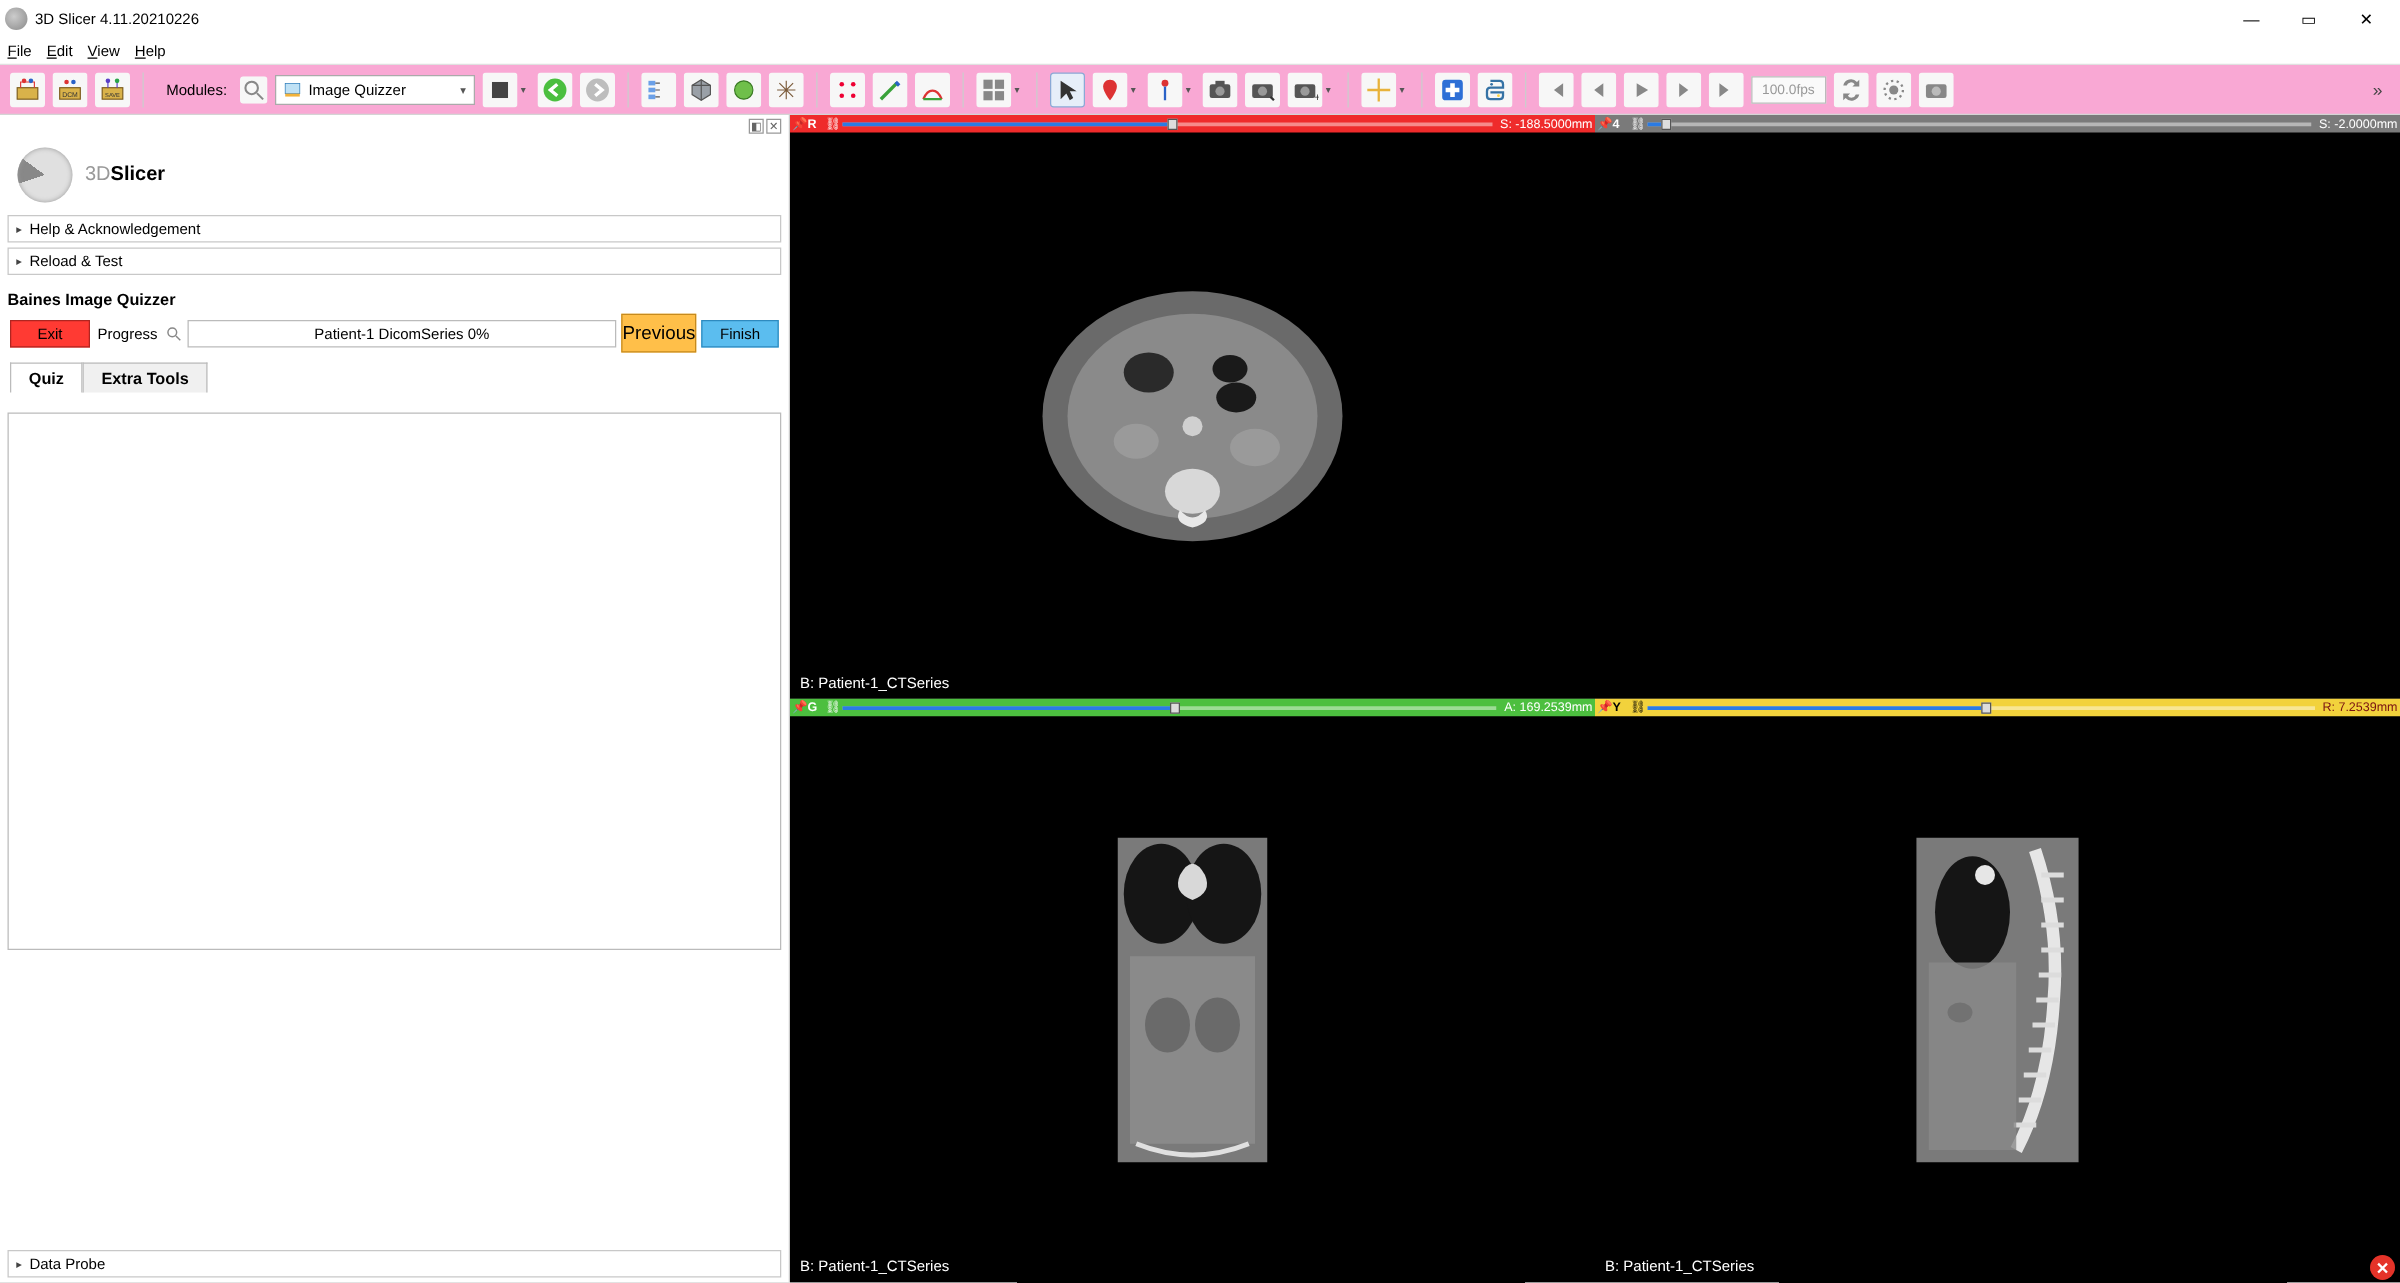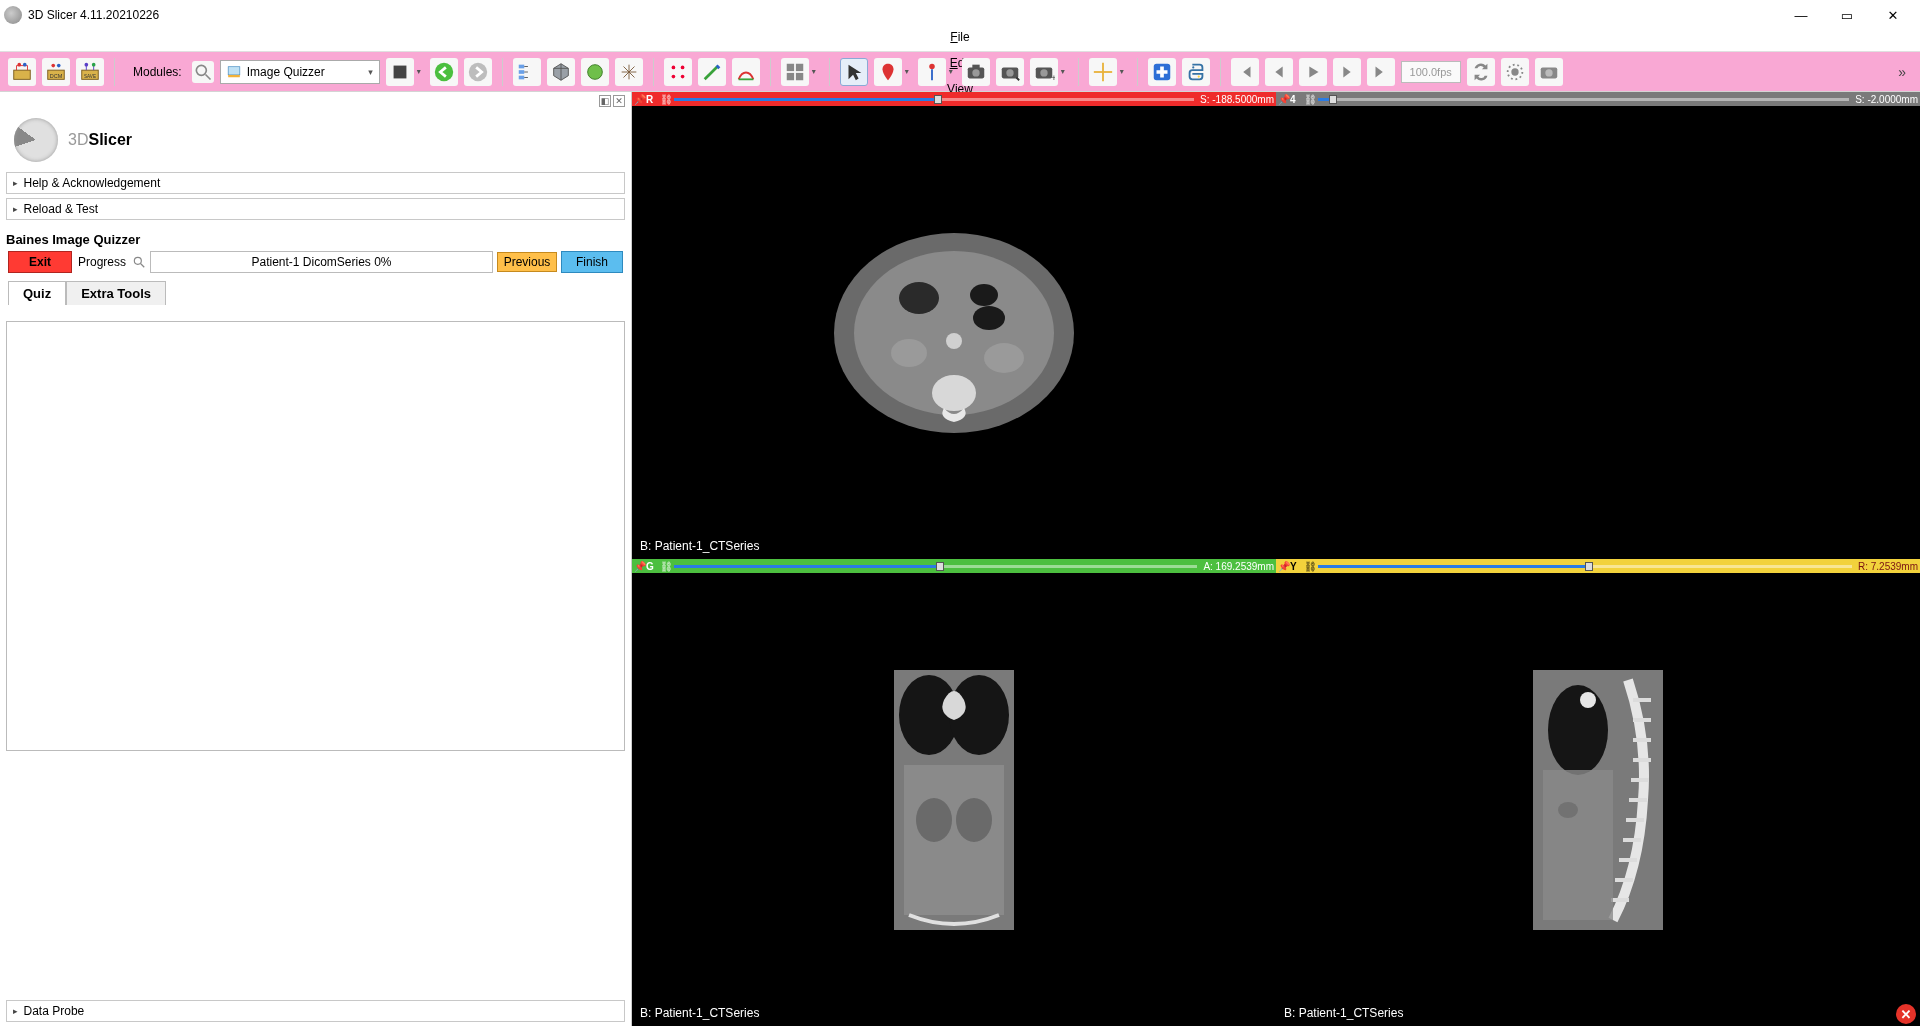--- a/index.html
+++ b/index.html
@@ -5,21 +5,21 @@
 * { box-sizing: border-box; margin: 0; padding: 0; font-family: "Segoe UI", Tahoma, sans-serif; }
 html, body { width: 1920px; height: 1026px; background: #fff; overflow: hidden; font-size: 12px; color: #000; }
 
 
 .titlebar { height: 30px; display: flex; align-items: center; padding: 0 4px; }
 .titlebar .app-icon { width: 18px; height: 18px; border-radius: 50%; background: radial-gradient(circle at 40% 40%, #ccc, #888); margin-right: 6px; }
 .titlebar .title { flex: 1; font-size: 12px; }
 .titlebar .win-btn { width: 46px; height: 30px; display: flex; align-items: center; justify-content: center; font-size: 13px; }
 
 
-.menubar { height: 22px; display: flex; align-items: center; padding: 0 6px; border-bottom: 1px solid #e0e0e0; gap: 12px; flex-direction: column; }
+.menubar { height: 22px; display: flex; align-items: center; padding: 0 6px; border-bottom: 1px solid #e0e0e0; gap: 12px; }
 .menubar span { font-size: 12px; }
 .menubar span u { text-decoration: underline; }
 
 
 .toolbar { height: 40px; display: flex; align-items: center; padding: 2px 8px; gap: 6px; border-bottom: 1px solid #d4d4d4; background: #f9a8d4; }
 .tb-sep { width: 1px; height: 28px; background: #ccc; margin: 0 4px; }
 .tb-btn { width: 28px; height: 28px; display: flex; align-items: center; justify-content: center; background: #f7f7f7; border: 1px solid transparent; border-radius: 3px; }
 .tb-btn svg { width: 22px; height: 22px; }
 .tb-btn[data-active="true"] { border-color: #8aa9d6; background: #e6eef9; }
 .tb-drop { display:flex; align-items:center; }
@@ -41,25 +41,25 @@
 .slicer-logo { width:44px; height:44px; border-radius:50%; background: conic-gradient(#e0e0e0 0 70%, #888 70% 85%, #e0e0e0 85% 100%); box-shadow: inset 0 0 4px #999; }
 .slicer-logo-text { font-size:16px; }
 .slicer-logo-text .thin { color:#999; font-weight:300;margin-top:22px; }
 
 .collapsible { margin: 2px 6px; border:1px solid #c8c8c8; background:#fff; height:22px; display:flex; align-items:center; padding:0 6px; gap:6px; font-size:12px; }
 .collapsible .tri { font-size:9px; color:#444; }
 
 .section-title { font-weight:bold; font-size:13px; padding: 10px 6px 4px 6px; }
 
 .quizzer-row { display:flex; align-items:center; gap:4px; padding: 0 8px; }
-.exit-btn { width:64px; height:22px; background:#ff3a33; border:1px solid #b02520; color:#000; font-size:12px; font-weight:bold; }
+.exit-btn { width:64px; height:22px; background:#ff3a33; border:1px solid #b02520; color:#000; font-size:12px; font-weight:normal; }
 .progress-label { font-size:12px; margin:0 2px; }
 .progress-search { width:14px; height:14px; }
 .progress-bar { flex:1; height:22px; border:1px solid #bbb; background:#fff; display:flex; align-items:center; justify-content:center; font-size:12px; }
-.prev-btn { width:60px; height:20px; background:#ffbf49; border:1px solid #c68a1e; font-size:12px; }
+.prev-btn { width:60px; height:31px; background:#ffbf49; border:1px solid #c68a1e; font-size:15px; }
 .finish-btn { width:62px; height:22px; background:#5bbdef; border:1px solid #2e8abf; font-size:12px; }
 
 .tabs { display:flex; margin:8px 0 16px 8px; }
 .tab { padding:4px 14px; border:1px solid #bbb; border-bottom:none; background:#f0f0f0; font-size:13px; font-weight:bold; }
 .tab.active { background:#fff; }
 .tab-body { flex:1; margin:0 6px; border:1px solid #bbb; background:#fff; min-height:430px; }
 
 .spacer-flex { flex:1; }
 
 

